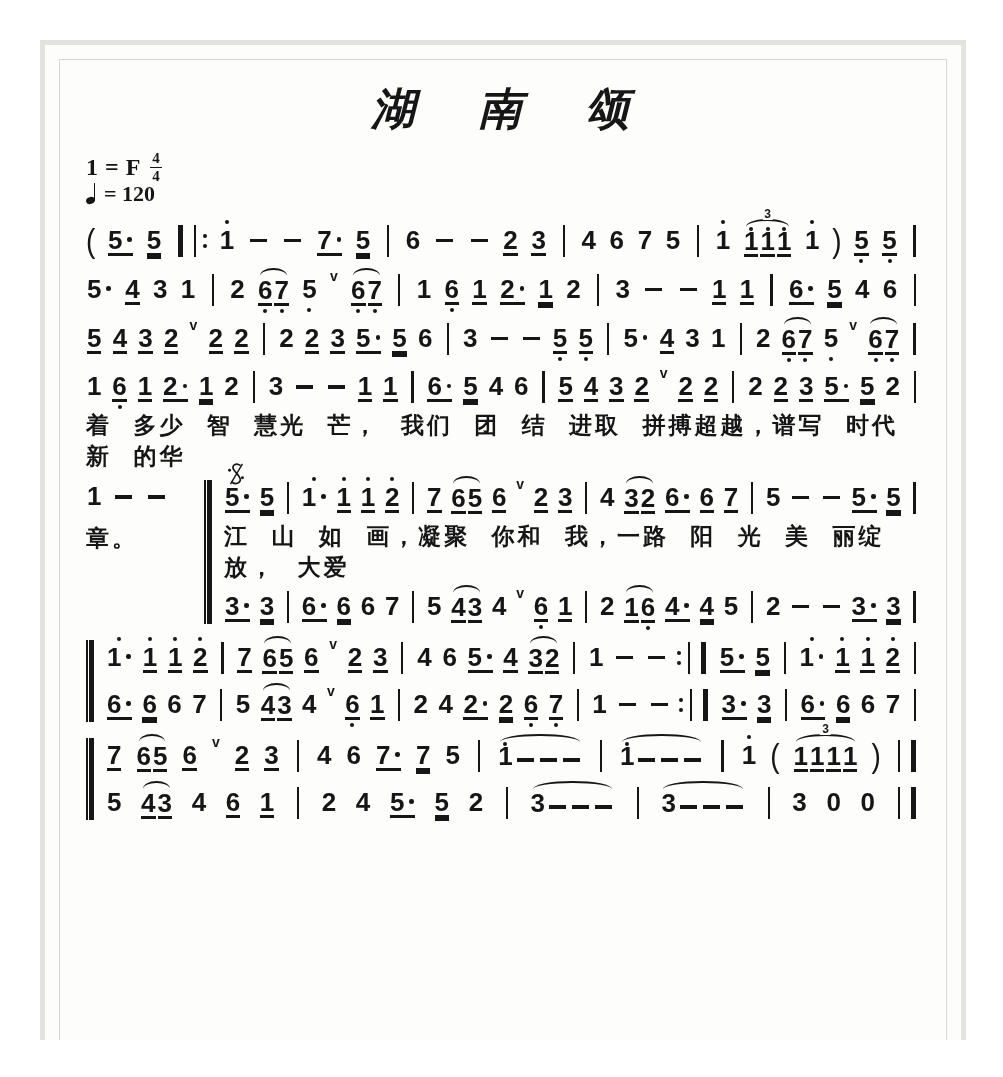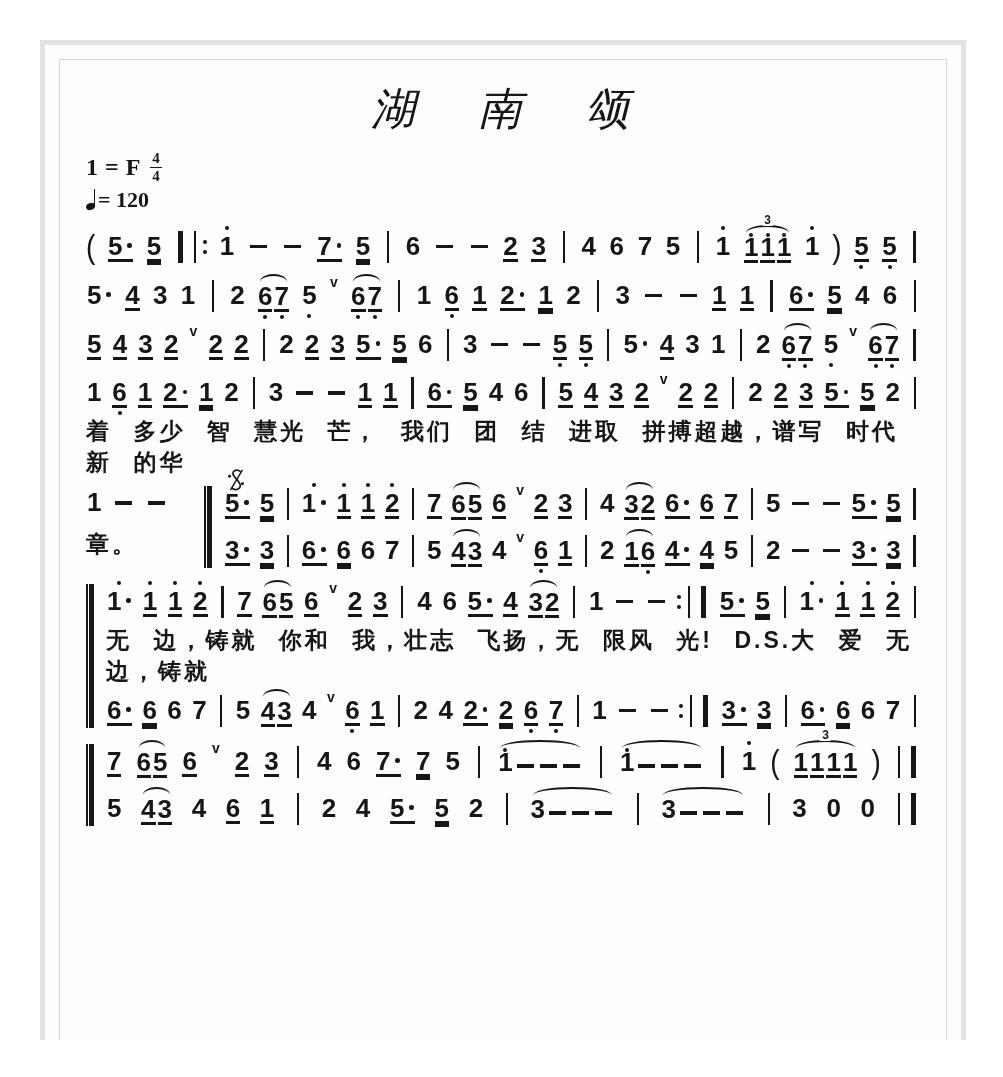--- a/index.html
+++ b/index.html
@@ -3,31 +3,31 @@
 <meta charset="utf-8">
 <style>
   * { box-sizing: border-box; margin: 0; padding: 0; }
   html,body{ width:1003px; height:1077px; background:#ffffff; overflow:hidden;
     font-family:"Liberation Sans","DejaVu Sans",sans-serif; color:#161616;}
   .frame{ position:absolute; left:40px; top:40px; width:926px; height:1000px;
     border:5px solid #e2e2e0; border-bottom:none; background:#fdfdfb;}
   .inner{ position:absolute; left:14px; top:14px; right:14px; bottom:0;
     border:1px solid #d6d6d4; border-bottom:none; padding:14px 26px 0 26px;}
   
-  .title{ text-align:center; font-size:44px; font-weight:400; font-style:italic;
+  .title{ text-align:center; font-size:44px; font-weight:700; font-style:italic;
     letter-spacing:26px; font-family:"Liberation Serif","DejaVu Serif",serif;
     margin-top:6px; margin-left:20px;}
   .keyrow{ display:flex; align-items:flex-start; margin-top:14px; }
   .keyblock{ font-family:"Liberation Serif","DejaVu Serif",serif; font-weight:700; font-size:24px;}
   .keyline{ display:flex; align-items:center; gap:7px; height:28px;}
   .frac{ display:inline-flex; flex-direction:column; align-items:center; font-size:15px;
     line-height:1; margin-left:3px;}
   .frac .ft{ border-bottom:1.6px solid #161616; padding:0 2px 1px;}
   .frac .fb{ padding-top:1px;}
-  .temporow{ display:flex; align-items:center; height:26px; margin-top:6px;}
+  .temporow{ display:flex; align-items:center; gap:6px; height:26px; margin-top:0;}
   .qnote{ position:relative; width:12px; height:22px; display:inline-block;}
   .qnote .qh{ position:absolute; left:0; bottom:1px; width:9px; height:7px; background:#161616;
     border-radius:50%; transform:rotate(-18deg);}
   .qnote .qs{ position:absolute; left:7.5px; bottom:4px; width:1.8px; height:18px; background:#161616;}
   .tempotext{ font-size:22px; font-weight:600;}
   .credit{ margin-left:auto; font-size:23px; letter-spacing:2px; align-self:flex-end; font-weight:600;}
   
   #score{ margin-top:10px;}
   .lineblock{ margin-bottom:2px;}
   .noteline{ display:flex; align-items:center; justify-content:space-between;
@@ -809,20 +809,21 @@
                   <span class="aug"></span>
                 </span>
               </span>
               <span class="note">
                 <span class="nbody u2">
                   <span class="digit">5</span>
                 </span>
               </span>
               <span class="bar"></span>
             </div>
+            <div class="lyricline">江 山 如 画，凝聚 你和 我，一路 阳 光 美 丽绽 放， 大爱</div>
             <div class="noteline">
               <span class="note">
                 <span class="nbody u1">
                   <span class="digit">3</span>
                   <span class="aug"></span>
                 </span>
               </span>
               <span class="note">
                 <span class="nbody u2">
                   <span class="digit">3</span>
@@ -1092,21 +1093,20 @@
                 <span class="dot-above"></span>
               </span>
               <span class="note">
                 <span class="nbody u1">
                   <span class="digit">2</span>
                 </span>
                 <span class="dot-above"></span>
               </span>
               <span class="bar"></span>
             </div>
-            <div class="lyricline">无 边，铸就 你和 我，壮志 飞扬，无 限风 光! D.S.大 爱 无 边，铸就</div>
             <div class="noteline">
               <span class="note">
                 <span class="nbody u1">
                   <span class="digit">6</span>
                   <span class="aug"></span>
                 </span>
               </span>
               <span class="note">
                 <span class="nbody u2">
                   <span class="digit">6</span>

